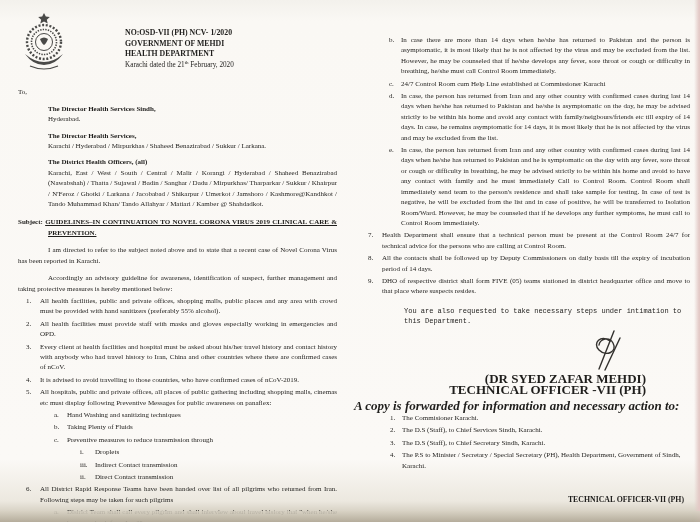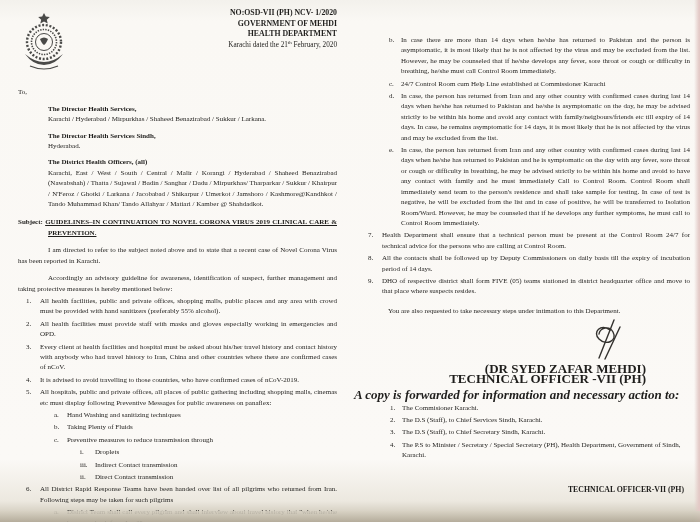--- a/index.html
+++ b/index.html
@@ -14,42 +14,42 @@
   }
   .edge-right{position:absolute;top:0;right:0;width:6px;height:100%;
     background:linear-gradient(90deg,rgba(227,201,198,0) 0%,#e3c9c6 85%);}
   .desk-strip{position:absolute;left:0;bottom:0;width:100%;height:11px;
     background:linear-gradient(180deg,#d8d2c4,#b2aa99);opacity:.85;}
   .col{position:absolute;top:0;height:522px;box-sizing:border-box;font-size:7px;line-height:10.4px;}
   .col-left{left:0;width:350px;padding:8px 13px 0 18px;}
   .col-right{left:350px;width:350px;padding:33px 10px 0 4px;}
   .header-row{display:flex;align-items:flex-start;}
   .crest{width:60px;flex:none;padding-top:3px;}
-  .head-block{margin-left:auto;width:212px;text-align:right;font-weight:bold;font-size:7.8px;line-height:10.6px;}
+  .head-block{margin-left:auto;width:212px;text-align:left;font-weight:bold;font-size:7.8px;line-height:10.6px;margin-top:20px;}
   .date-line{font-weight:normal;font-size:7.2px;}
   sup{font-size:5px;vertical-align:super;line-height:0;}
   .to-label{margin-top:13px;}
   .addr{margin-left:30px;margin-top:6px;text-align:justify;}
   .addr-title{font-weight:bold;}
   .subject{margin-top:8px;margin-left:30px;text-indent:-30px;text-align:justify;}
   .subject-label{font-weight:bold;}
   .subject-text{font-weight:bold;text-decoration:underline;}
   .para{margin-top:7px;text-indent:30px;text-align:justify;}
   .li{display:flex;margin-top:2px;}
   .li-num{flex:none;}
   .li-text{flex:1;text-align:justify;}
   .lv1{margin-left:8px;}  .lv1 .li-num{width:14px;}
   .lv2{margin-left:36px;} .lv2 .li-num{width:13px;}
   .lv3{margin-left:62px;} .lv3 .li-num{width:15px;} .lv3 .li-text{text-align:left;}
   .letter-item{margin-left:35px;} .letter-item .li-num{width:12px;}
   .num-item{margin-left:14px;} .num-item .li-num{width:14px;}
   .contacts{margin-left:113px;}
   .contact-line{margin-left:6px;}
   .contact-line:first-child{margin-left:0;}
-  .closing{margin-top:9px;margin-left:34px;}
+  .closing{margin-top:9px;margin-left:50px;font-family:Liberation Mono, monospace;}
   .sig-block{margin-top:2px;text-align:right;padding-right:44px;}
   .scribble{margin-right:16px;}
   .sig-name,.sig-title{font-weight:bold;font-size:13px;line-height:10.8px;}
   .cc-head{margin-top:5px;font-weight:bold;font-style:italic;font-size:13px;}
   .cc-item{margin-left:36px;} .cc-item .li-num{width:12px;} .cc-item .li-text{text-align:left;}
   .footer-title{margin-top:24px;text-align:right;padding-right:6px;font-weight:bold;font-size:7.8px;}
 </style>
 </head>
 <body>
 
@@ -75,26 +75,26 @@
         <div>NO:OSD-VII (PH) NCV- 1/2020</div>
         <div>GOVERNMENT OF MEHDI</div>
         <div>HEALTH DEPARTMENT</div>
         <div class="date-line"><span>Karachi dated the 21</span><sup>th</sup><span> February, 2020</span></div>
       </div>
     </div>
 
     <div class="to-label">To,</div>
 
     <div class="addr">
+      <div class="addr-title">The Director Health Services Sindh,</div>
+      <div>Hyderabad.</div>
+    </div>
+    <div class="addr">
       <div class="addr-title">The Director Health Services,</div>
       <div>Karachi / Hyderabad / Mirpurkhas / Shaheed Benazirabad / Sukkur / Larkana.</div>
-    </div>
-    <div class="addr">
-      <div class="addr-title">The Director Health Services Sindh,</div>
-      <div>Hyderabad.</div>
     </div>
     <div class="addr">
       <div class="addr-title">The District Health Officers, (all)</div>
       <div>Karachi, East / West / South / Central / Malir / Korangi / Hyderabad / Shaheed Benazirabad (Nawabshah) / Thatta / Sujawal / Badin / Sanghar / Dadu / Mirpurkhas/ Tharparkar / Sukkur / Khairpur / N'Feroz / Ghotki / Larkana / Jacobabad / Shikarpur / Umerkot / Jamshoro / Kashmore@Kandhkot / Tando Muhammad Khan/ Tando Allahyar / Matiari / Kamber @ Shahdadkot.</div>
     </div>
 
     <div class="subject"><span class="subject-label">Subject:</span> <span class="subject-text">GUIDELINES–IN CONTINUATION TO NOVEL CORONA VIRUS 2019 CLINICAL CARE &amp; PREVENTION.</span></div>
 
     <div class="para">I am directed to refer to the subject noted above and to state that a recent case of Novel Corona Virus has been reported in Karachi.</div>
     <div class="para">Accordingly an advisory guideline for awareness, identification of suspect, further management and taking protective measures is hereby mentioned below:</div>

